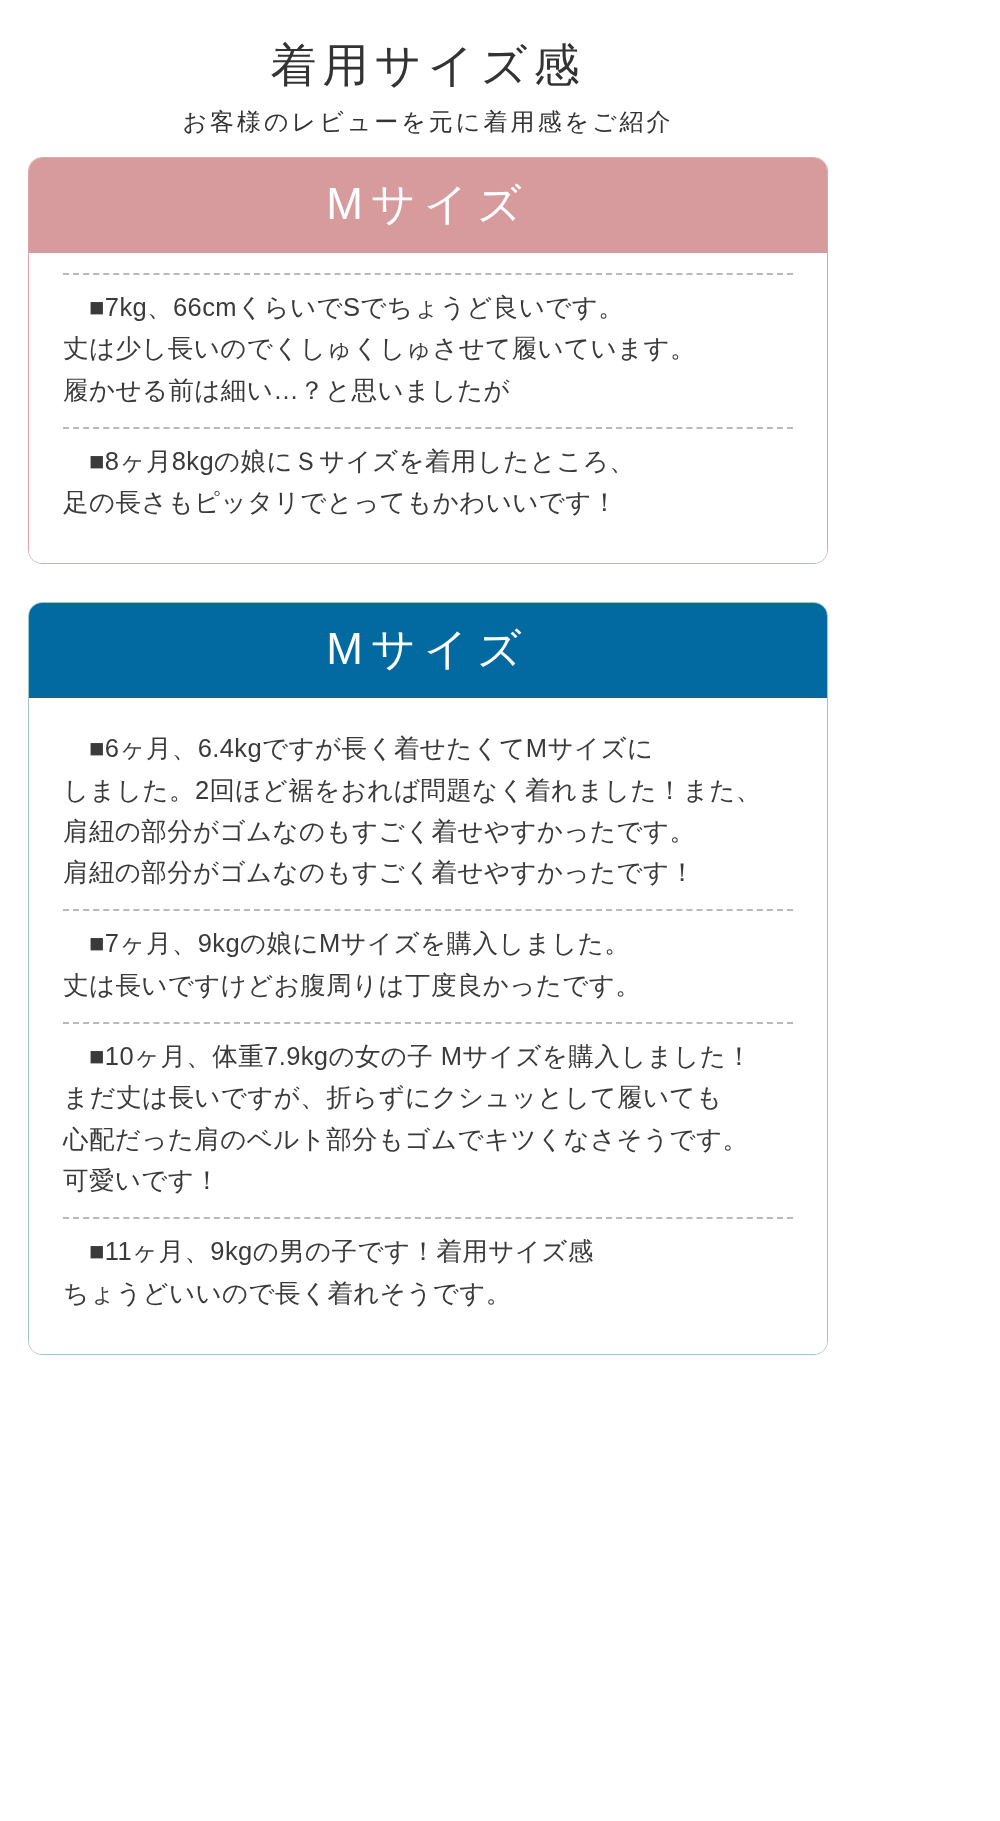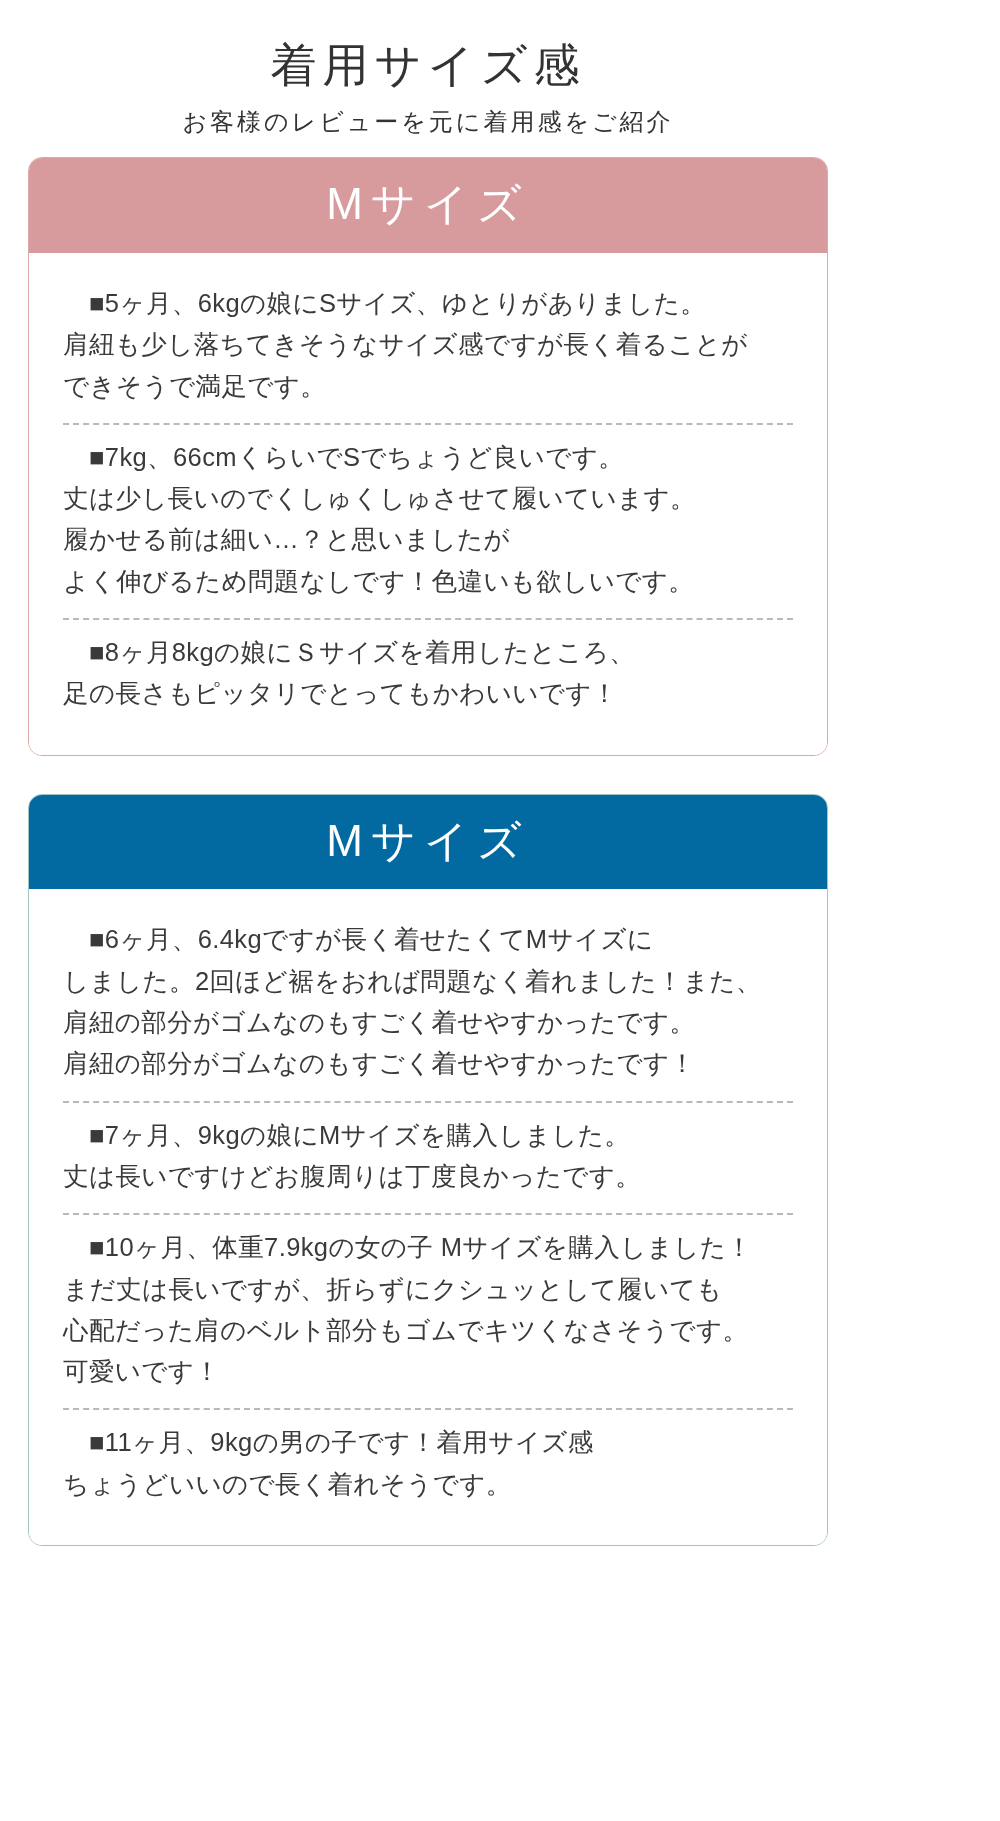--- a/index.html
+++ b/index.html
@@ -98,32 +98,26 @@
 
   <div class="header">
     <div class="main-title">着用サイズ感</div>
     <div class="sub-title">お客様のレビューを元に着用感をご紹介</div>
   </div>
 
   <div class="size-card card-s">
     <div class="card-head head-s">Mサイズ</div>
     <div class="card-body">
 
-      <div class="review">
-        <p class="indent">■5ヶ月、6kgの娘にSサイズ、ゆとりがありました。</p>
-        <p>肩紐も少し落ちてきそうなサイズ感ですが長く着ることが</p>
-        <p>できそうで満足です。</p>
-      </div>
       <div class="divider"></div>
 
       <div class="review">
         <p class="indent">■7kg、66cmくらいでSでちょうど良いです。</p>
         <p>丈は少し長いのでくしゅくしゅさせて履いています。</p>
         <p>履かせる前は細い…？と思いましたが</p>
-        <p>よく伸びるため問題なしです！色違いも欲しいです。</p>
       </div>
       <div class="divider"></div>
 
       <div class="review">
         <p class="indent">■8ヶ月8kgの娘にＳサイズを着用したところ、</p>
         <p>足の長さもピッタリでとってもかわいいです！</p>
       </div>
 
     </div>
   </div>

